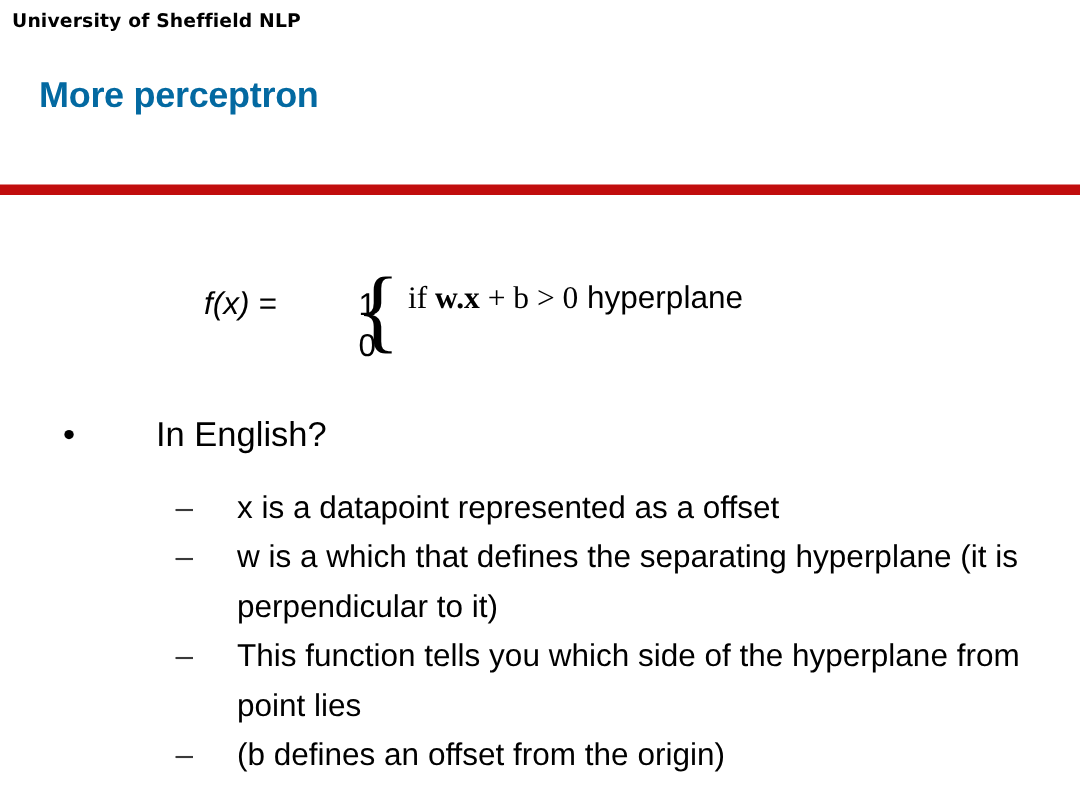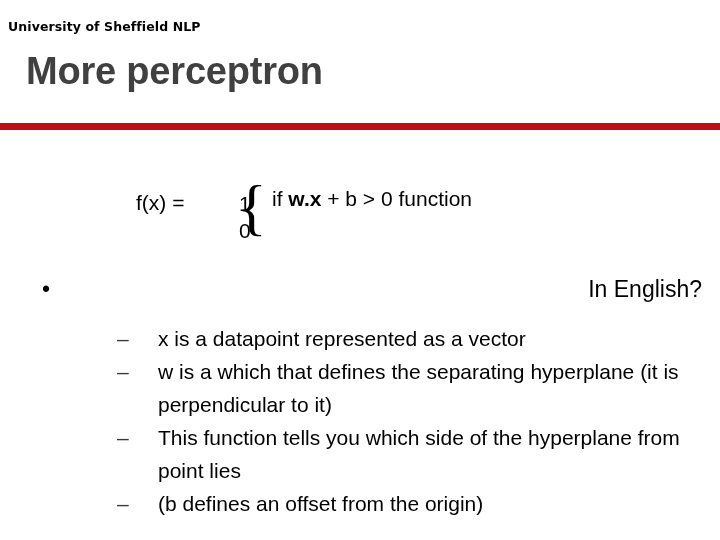--- a/index.html
+++ b/index.html
@@ -15,21 +15,21 @@
     width: 720px;
     height: 540px;
     background: #ffffff;
     overflow: hidden;
   }
 
   
   .org-line {
     position: absolute;
     left: 8px;
-    top: 19px;
+    top: 6px;
     font-family: "DejaVu Sans", sans-serif;
     font-size: 12.5px;
     font-weight: bold;
     color: #000000;
     letter-spacing: 0.1px;
     white-space: nowrap;
   }
 
   
   .gate-logo {
@@ -40,23 +40,23 @@
     height: 58px;
   }
   .gate-logo svg { display: block; }
 
   
   .slide-title {
     position: absolute;
     left: 26px;
     top: 50px;
     font-family: "Liberation Sans", sans-serif;
-    font-size: 38px;
+    font-size: 24px;
     font-weight: bold;
-    color: #404040;
+    color: #0369a1;
     white-space: nowrap;
     letter-spacing: -0.2px;
   }
   .title-rule {
     position: absolute;
     left: 0;
     top: 123px;
     width: 720px;
     height: 7px;
     background: #c10d0d;
@@ -70,20 +70,21 @@
     width: 720px;
     height: 72px;
   }
   .fx {
     position: absolute;
     left: 136px;
     top: 6px;
     font-size: 21px;
     color: #000000;
     white-space: nowrap;
+    font-style: italic;
   }
   .brace-stack {
     position: absolute;
     left: 237px;
     top: 0px;
     width: 28px;
     height: 66px;
   }
   .brace-glyph {
     position: absolute;
@@ -106,21 +107,21 @@
 
   .cases {
     position: absolute;
     left: 272px;
     top: 0px;
     font-size: 21px;
     color: #000000;
     white-space: nowrap;
   }
   .case-row { height: 27px; line-height: 27px; }
-  .case-row.first { padding-top: 6px; height: 27px; }
+  .case-row.first { padding-top: 6px; height: 27px; font-family: Liberation Serif, serif; }
   .vec { font-weight: bold; }
 
   
   .bullet-l1 {
     position: absolute;
     left: 42px;
     top: 274px;
     width: 660px;
     font-size: 23px;
     color: #000000;
@@ -131,21 +132,20 @@
     top: 0;
     font-size: 23px;
     line-height: 30px;
     color: #000000;
   }
   .bullet-l1 .txt {
     display: block;
     margin-left: 62px;
     line-height: 30px;
     white-space: nowrap;
-    text-align: right;
   }
 
   .sublist {
     position: absolute;
     left: 117px;
     top: 322px;
     width: 590px;
   }
   .sub-item {
     position: relative;
@@ -184,33 +184,33 @@
     <span class="fx">f(x) =</span>
 
     <span class="brace-stack">
       <span class="case-digit one">1</span>
       <span class="case-digit zero">0</span>
       <span class="brace-glyph">{</span>
     </span>
 
     <span class="cases">
       <span class="case-row first"><span>if </span><span class="vec">w.x</span><span> + b &gt; 0</span></span>
-      <span class="case-row"><span>function</span></span>
+      <span class="case-row"><span>hyperplane</span></span>
     </span>
   </div>
 
   <div class="bullet-l1">
     <span class="marker">•</span>
     <span class="txt">In English?</span>
   </div>
 
   <div class="sublist">
     <div class="sub-item">
       <span class="marker">–</span>
-      <span class="txt">x is a datapoint represented as a vector</span>
+      <span class="txt">x is a datapoint represented as a offset</span>
     </div>
     <div class="sub-item">
       <span class="marker">–</span>
       <span class="txt">w is a which that defines the separating hyperplane (it is perpendicular to it)</span>
     </div>
     <div class="sub-item">
       <span class="marker">–</span>
       <span class="txt">This function tells you which side of the hyperplane from point lies</span>
     </div>
     <div class="sub-item">

